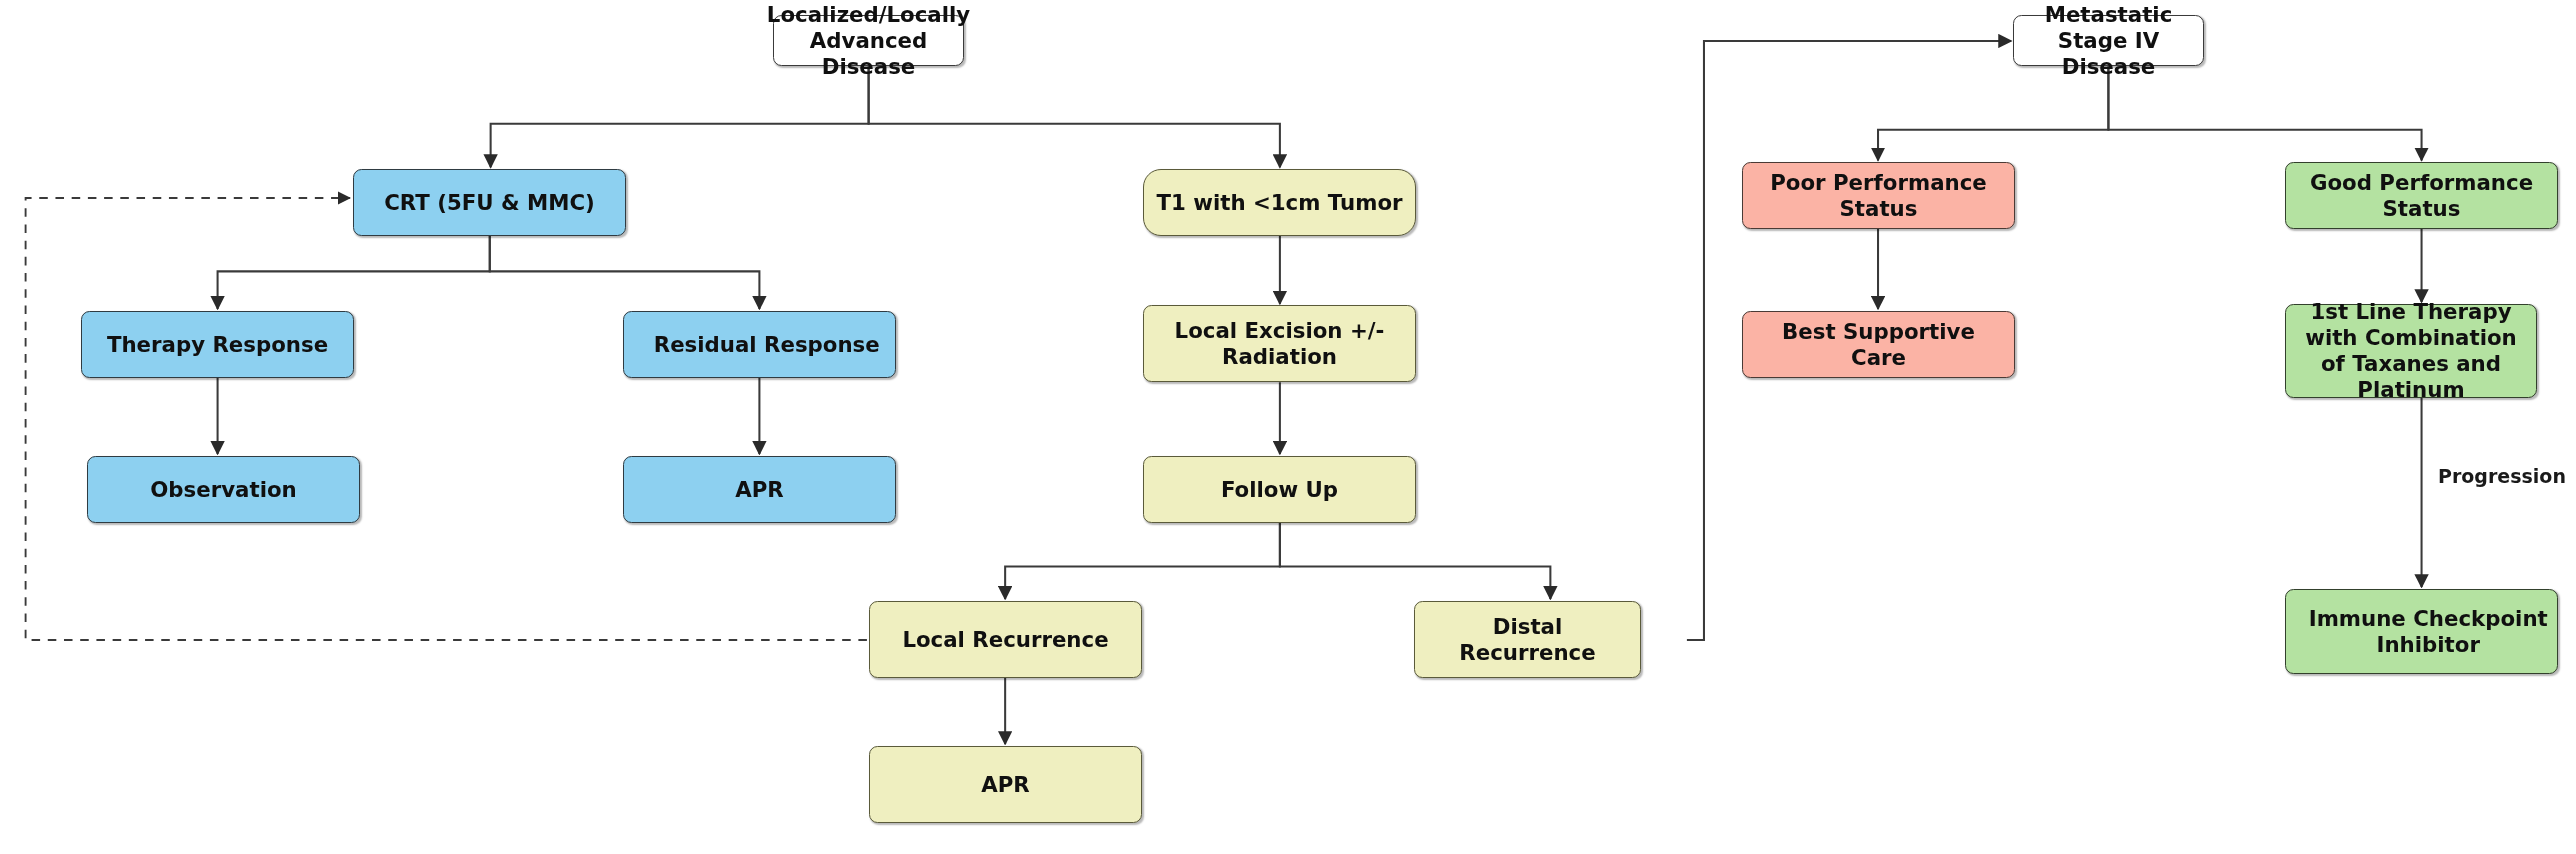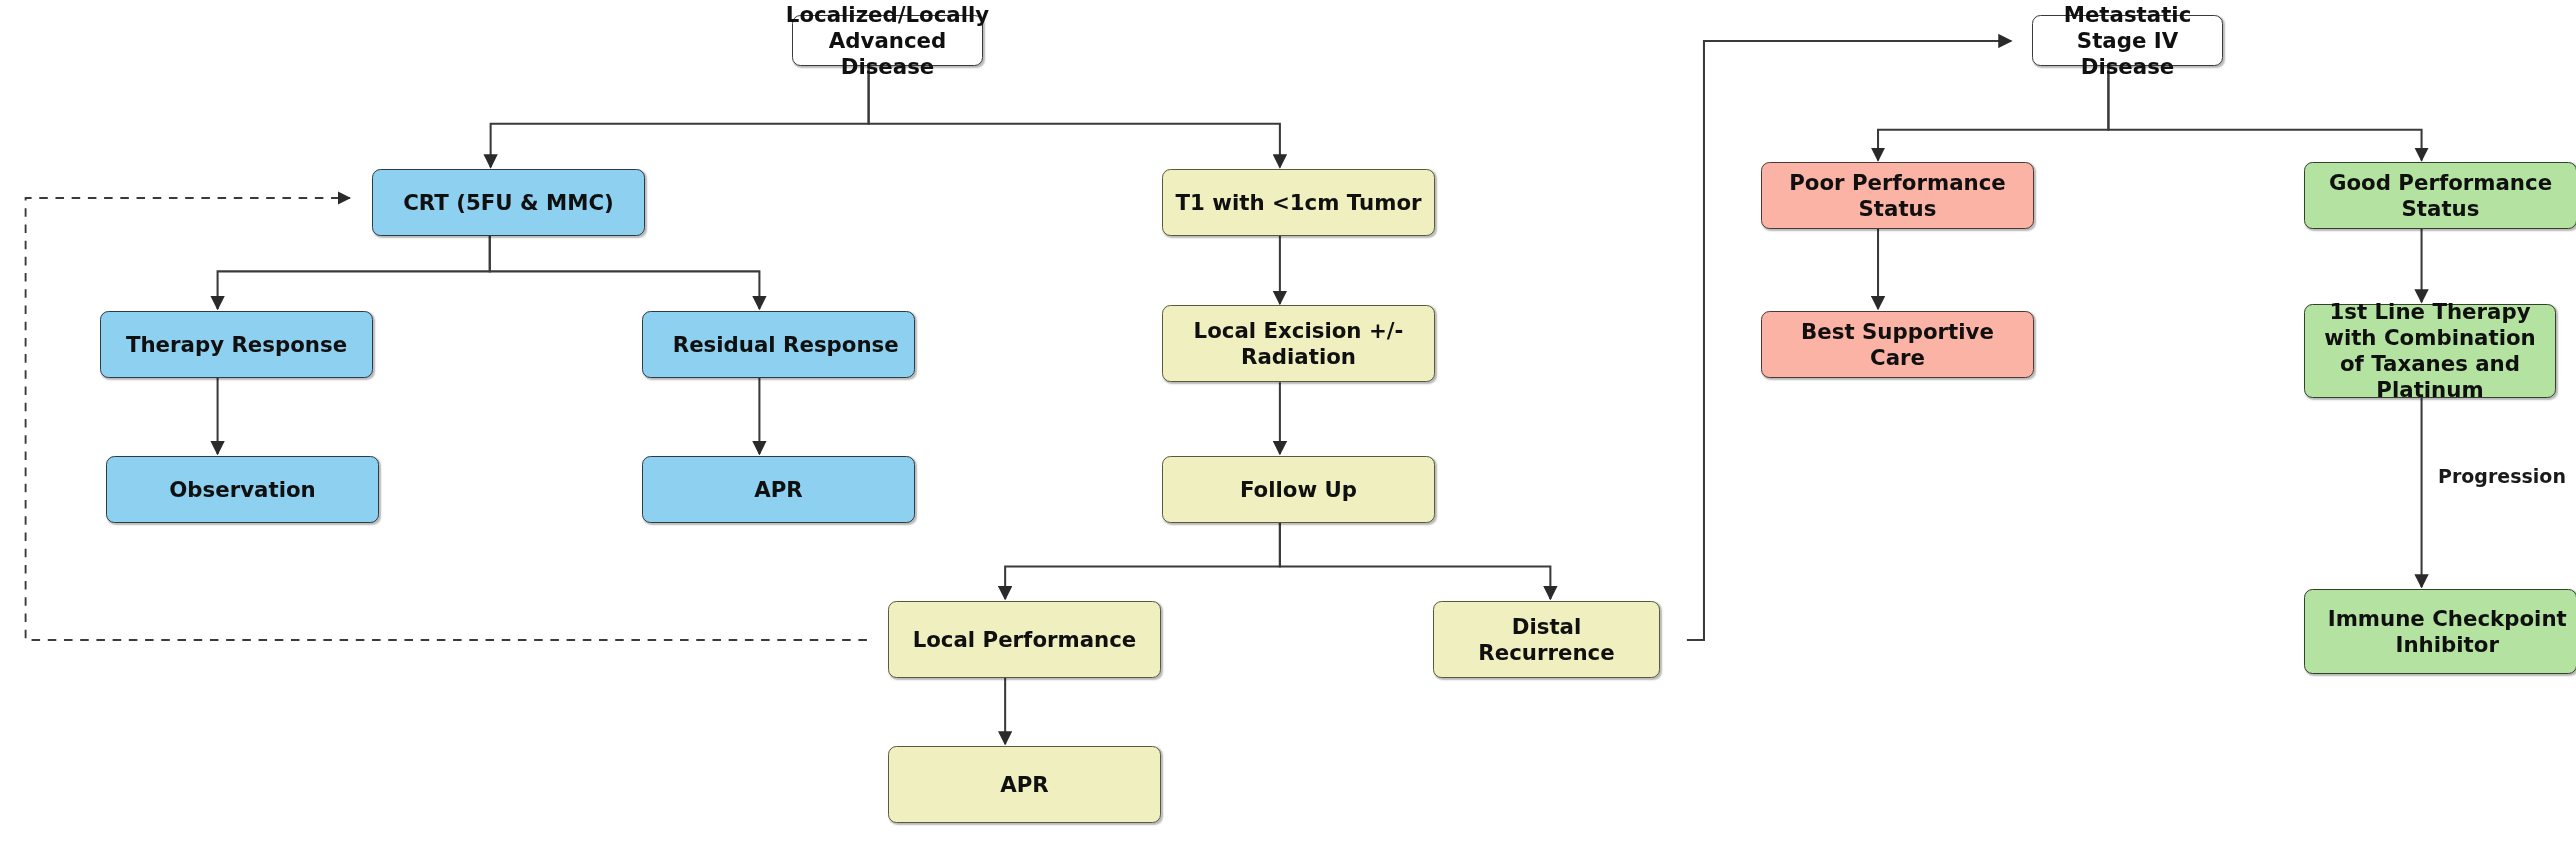--- a/index.html
+++ b/index.html
@@ -3,21 +3,21 @@
 <meta charset="utf-8">
 <style>
   html,body{margin:0;padding:0;background:#ffffff;}
   body{width:2576px;height:855px;position:relative;overflow:hidden;
        font-family:"DejaVu Sans","Liberation Sans",sans-serif;}
   #canvas{position:absolute;left:0;top:0;width:2576px;height:855px;}
   svg.edges{position:absolute;left:0;top:0;width:2576px;height:855px;pointer-events:none;}
   .node{position:absolute;box-sizing:border-box;border:1.7px solid #1a1a1a;border-radius:8.5px;
         display:flex;align-items:center;justify-content:center;text-align:center;
         font-weight:bold;font-size:21.3px;line-height:1.22;color:#101010;
-        padding:3.4px 8.5px;box-shadow:1.7px 1.7px 1.7px rgba(0,0,0,.28);margin-left:19px;}
+        padding:3.4px 8.5px;box-shadow:1.7px 1.7px 1.7px rgba(0,0,0,.28);}
   .n-white{background:#ffffff;border-color:#3a3a3a;}
   .n-blue{background:#8dd0f0;border-color:#2f3b42;}
   .n-yellow{background:#efefc0;border-color:#5a5a3a;}
   .n-red{background:#fbb3a5;border-color:#4a3a35;}
   .n-green{background:#b4e2a1;border-color:#32402c;}
   .edge-label{position:absolute;font-size:19px;font-weight:bold;color:#1a1a1a;
               white-space:nowrap;}
 </style>
 </head>
 <body>
@@ -62,35 +62,35 @@
 
     <g fill="none" stroke="#3a3a3a" stroke-width="2.2" stroke-dasharray="10 9" marker-end="url(#arrow)">
       <path d="M 1016 750 L 30 750 L 30 232 L 410 232"></path>
     </g>
   </svg>
 
   <div class="node n-white" style="left:773px;top:15.4px;width:191px;height:51px;">Localized/Locally Advanced Disease</div>
 
   <div class="node n-blue" style="left:353px;top:169px;width:273px;height:67px;">CRT (5FU &amp; MMC)</div>
 
-  <div class="node n-yellow" style="left:1143px;top:169px;width:273px;height:67px;">T1 with &lt;1cm Tumor</div>
+  <div class="node n-yellow" style="left:1143px;top:169px;width:273px;height:67px;border-radius:18px;">T1 with &lt;1cm Tumor</div>
 
   <div class="node n-blue" style="left:81px;top:311px;width:273px;height:67px;">Therapy Response</div>
 
   <div class="node n-blue" style="left:623px;top:311px;width:273px;height:67px;padding-left:23px;">Residual Response</div>
 
   <div class="node n-yellow" style="left:1143px;top:305px;width:273px;height:77px;">Local Excision +/- Radiation</div>
 
   <div class="node n-blue" style="left:87px;top:456px;width:273px;height:67px;">Observation</div>
 
   <div class="node n-blue" style="left:623px;top:456px;width:273px;height:67px;">APR</div>
 
   <div class="node n-yellow" style="left:1143px;top:456px;width:273px;height:67px;">Follow Up</div>
 
-  <div class="node n-yellow" style="left:869px;top:601px;width:273px;height:77px;">Local Performance</div>
+  <div class="node n-yellow" style="left:869px;top:601px;width:273px;height:77px;">Local Recurrence</div>
 
   <div class="node n-yellow" style="left:1414px;top:601px;width:227px;height:77px;">Distal Recurrence</div>
 
   <div class="node n-yellow" style="left:869px;top:746px;width:273px;height:77px;">APR</div>
 
   <div class="node n-white" style="left:2013px;top:15.4px;width:191px;height:51px;">Metastatic Stage IV Disease</div>
 
   <div class="node n-red" style="left:1742px;top:162px;width:273px;height:67px;">Poor Performance Status</div>
 
   <div class="node n-green" style="left:2285px;top:162px;width:273px;height:67px;">Good Performance Status</div>

